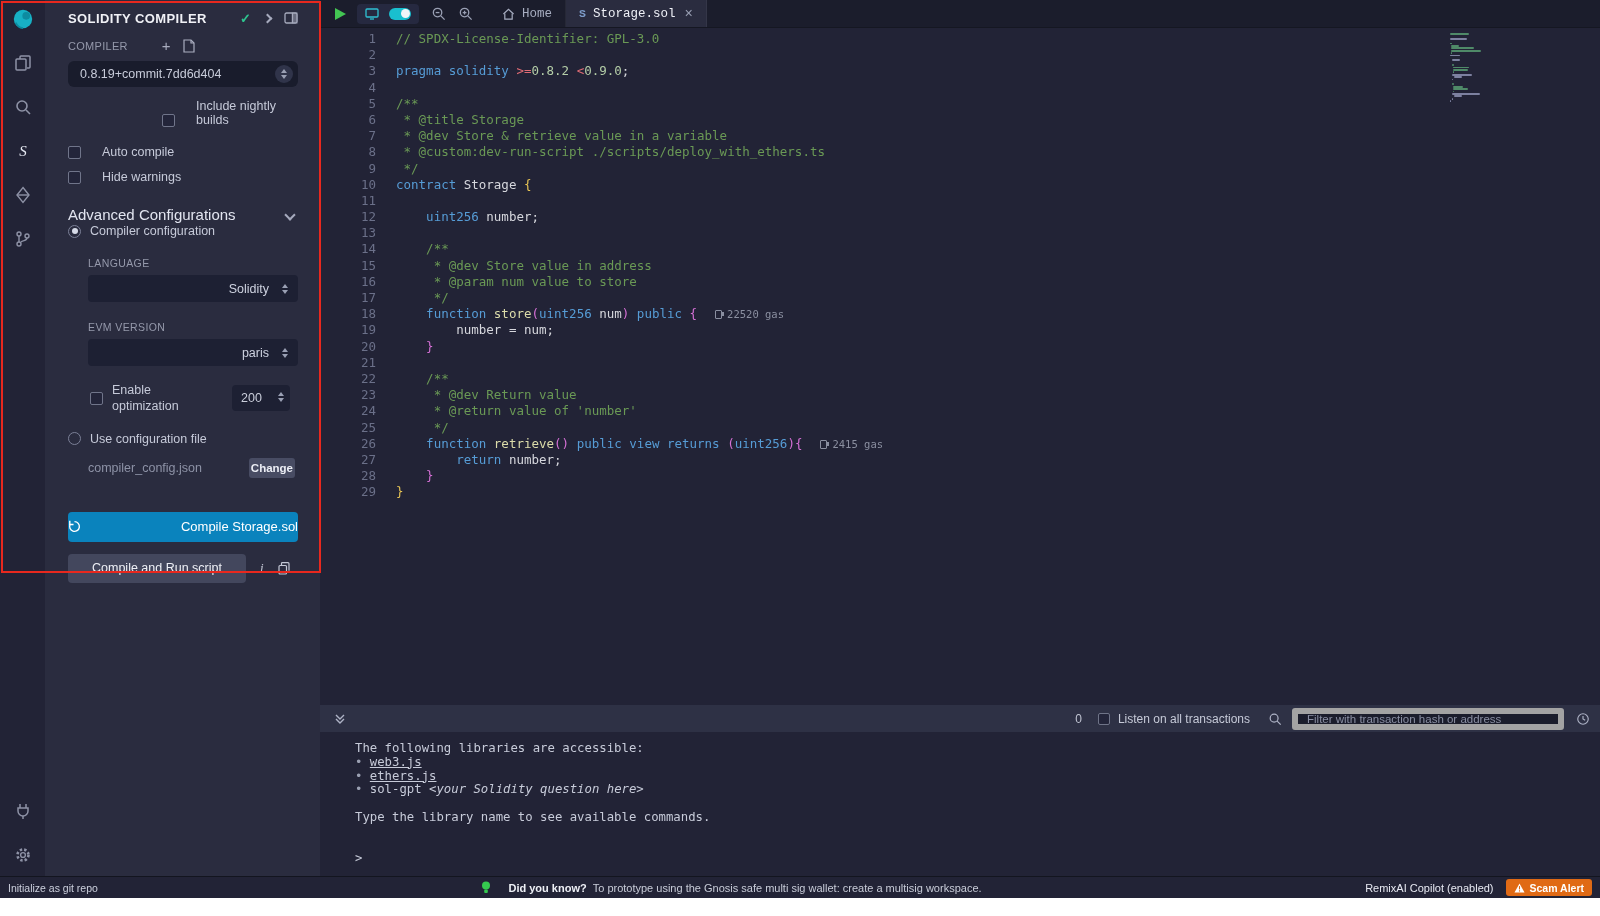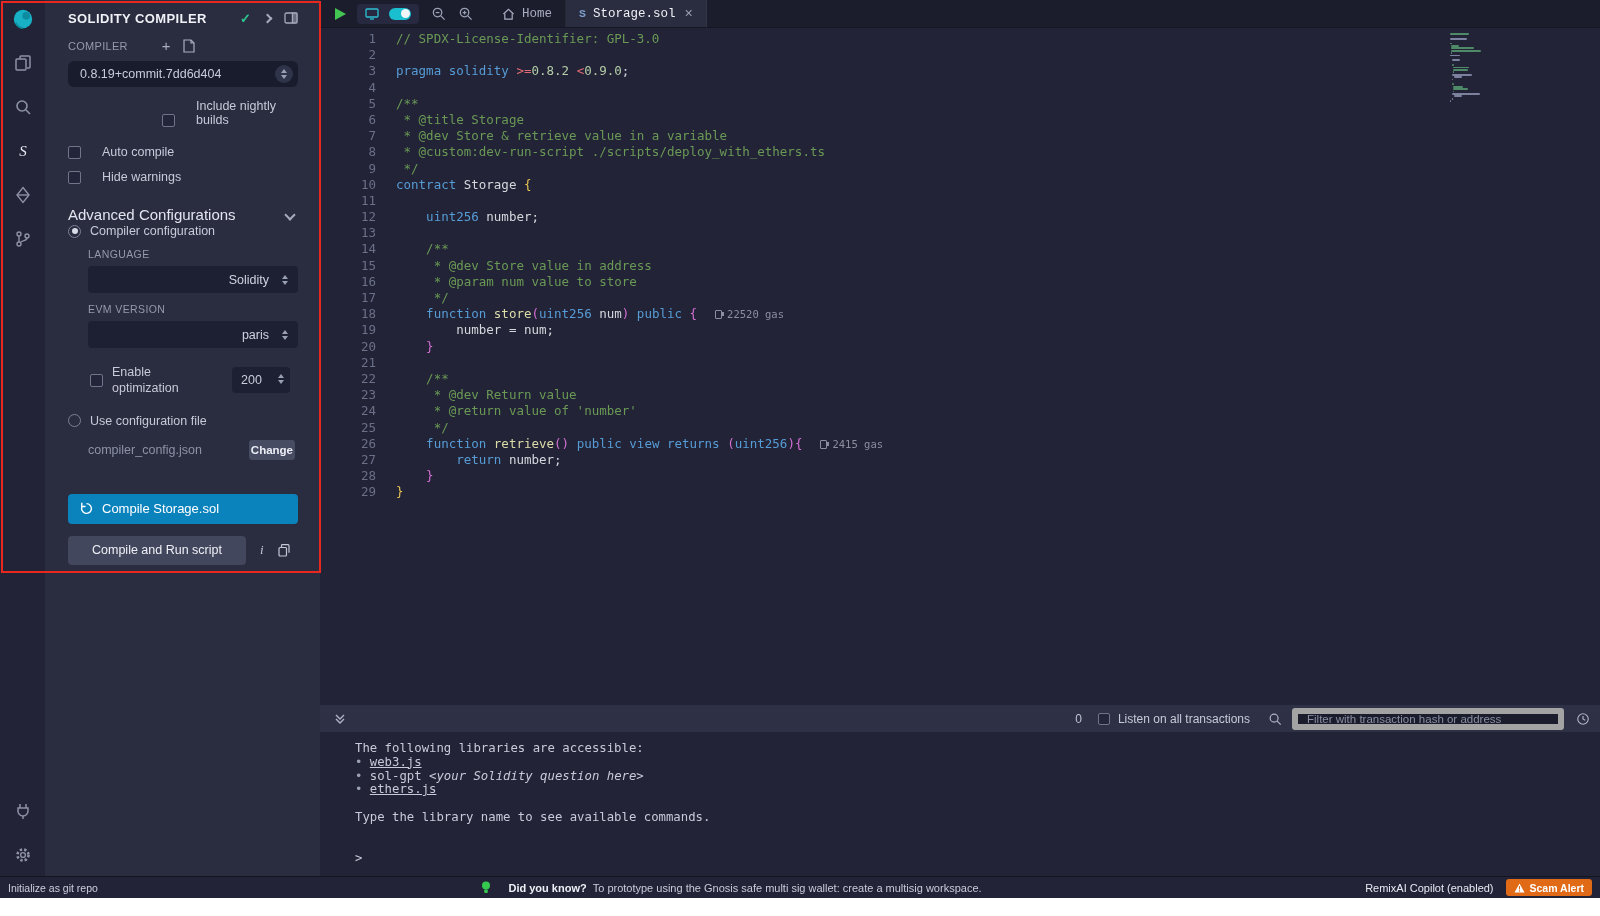--- a/index.html
+++ b/index.html
@@ -37,33 +37,33 @@
   .nightly { margin-top:12px; margin-left:94px; }
   .auto { margin-top:18px; }
   .hidew { margin-top:11px; }
   .adv-head { margin-top:22px; display:flex; align-items:center; }
   .adv-title { font-size:15px; color:#e2e5f0; }
   .chev-down { width:8px; height:8px; border-right:2px solid #a6aabd; border-bottom:2px solid #a6aabd; transform:rotate(45deg); margin-left:auto; margin-right:4px; cursor:pointer; }
   .radio-row { display:flex; align-items:center; gap:9px; font-size:12.5px; }
   .radio { width:13px; height:13px; border:1px solid #7b8097; border-radius:50%; flex-shrink:0; position:relative; cursor:pointer; }
   .radio.sel::after { content:''; position:absolute; left:2.5px; top:2.5px; width:6px; height:6px; border-radius:50%; background:#d7dbe8; }
   .r1 { margin-top:1px; }
-  .field-label { margin-top:10px; margin-left:20px; font-size:10.5px; color:#9599ab; letter-spacing:.4px; }
+  .field-label { margin-top:19px; margin-left:20px; font-size:10.5px; color:#9599ab; letter-spacing:.4px; }
   .selectbox { margin-top:6px; margin-left:20px; width:210px; height:27px; background:#1d2033; border-radius:4px; display:flex; align-items:center; justify-content:flex-end; padding:0 10px; cursor:pointer;gap:13px; }
   .selectbox span { font-size:12.5px; color:#ced2e0; }
   .opt-row { margin-top:16px; margin-left:22px; display:flex; align-items:center; }
   .opt-label { width:86px; font-size:12.5px; line-height:1.3; margin-left:9px; }
   .num-wrap { position:relative; margin-left:auto; margin-right:8px; }
   .num-input { width:58px; height:26px; background:#1d2033; border:none; border-radius:4px; color:#c9cdda; font-size:12.5px; padding:0 18px 0 9px; font-family:"Liberation Sans", sans-serif; }
   .num-wrap .caret-ud { position:absolute; right:6px; top:7px; }
   .r2 { margin-top:17px; }
   .config-row { margin-top:12px; margin-left:20px; display:flex; align-items:center; }
   .config-file { font-size:12.5px; color:#8d92a6; }
   .change-btn { margin-left:auto; margin-right:3px; background:#484c63; border:none; border-radius:3px; color:#eceef5; font-size:11.5px; font-weight:bold; padding:4px 2px; cursor:pointer; font-family:"Liberation Sans", sans-serif; }
-  .compile-btn { margin-top:34px; width:230px; height:30px; background:#0a83bd; border:none; border-radius:4px; color:#fff; font-size:13px; display:flex; align-items:center; justify-content:flex-start; gap:9px; cursor:pointer; font-family:"Liberation Sans", sans-serif;padding-left:12px; }
+  .compile-btn { margin-top:34px; width:230px; height:30px; background:#0a83bd; border:none; border-radius:4px; color:#fff; font-size:13px; display:flex; align-items:center; justify-content:space-between; gap:9px; cursor:pointer; font-family:"Liberation Sans", sans-serif; }
   .run-row { margin-top:12px; display:flex; align-items:center; gap:14px; }
   .run-btn { width:178px; height:29px; background:#43475d; border:none; border-radius:4px; color:#eef0f6; font-size:12.5px; cursor:pointer; font-family:"Liberation Sans", sans-serif; }
   .info-ic { font-family:"Liberation Serif", serif; font-style:italic; font-size:13px; color:#c3c7d5; cursor:pointer; }
 
   
   .main { flex:1; display:flex; flex-direction:column; min-width:0; background:#222336; }
   .topbar { height:28px; background:#1b1d2c; display:flex; align-items:center; flex-shrink:0; border-bottom:1px solid #151722;font-family:Liberation Mono, monospace; }
   .play-ic { margin-left:14px; cursor:pointer; display:flex; }
   .tool-pill { margin-left:10px; background:#262940; border-radius:4px; height:20px; display:flex; align-items:center; gap:10px; padding:0 8px; }
   .toggle-pill { width:22px; height:12px; border-radius:6px; background:#19bfcf; position:relative; cursor:pointer; }
@@ -429,22 +429,22 @@
                   <circle cx="8" cy="8" r="6"></circle>
                   <path d="M8 4.5V8l2.5 1.5"></path>
                 </svg>
             </span>
           </span>
         </div>
 
         <div class="terminal">
             <div class="t-line">The following libraries are accessible:</div>
             <div class="t-line"><span class="bullet">• </span><span class="t-link">web3.js</span></div>
+            <div class="t-line"><span class="bullet">• </span><span class="t-link">ethers.js</span></div>
             <div class="t-line"><span class="bullet">• </span><span>sol-gpt </span><span class="t-italic">&lt;your Solidity question here&gt;</span></div>
-            <div class="t-line"><span class="bullet">• </span><span class="t-link">ethers.js</span></div>
             <div class="t-line">&nbsp;</div>
             <div class="t-line">Type the library name to see available commands.</div>
             <div class="t-line">&nbsp;</div>
             <div class="t-line t-prompt">&gt;</div>
           </div>
       </section>
     </div>
 
     <footer class="statusbar">
       <span class="sb-left">Initialize as git repo</span>

